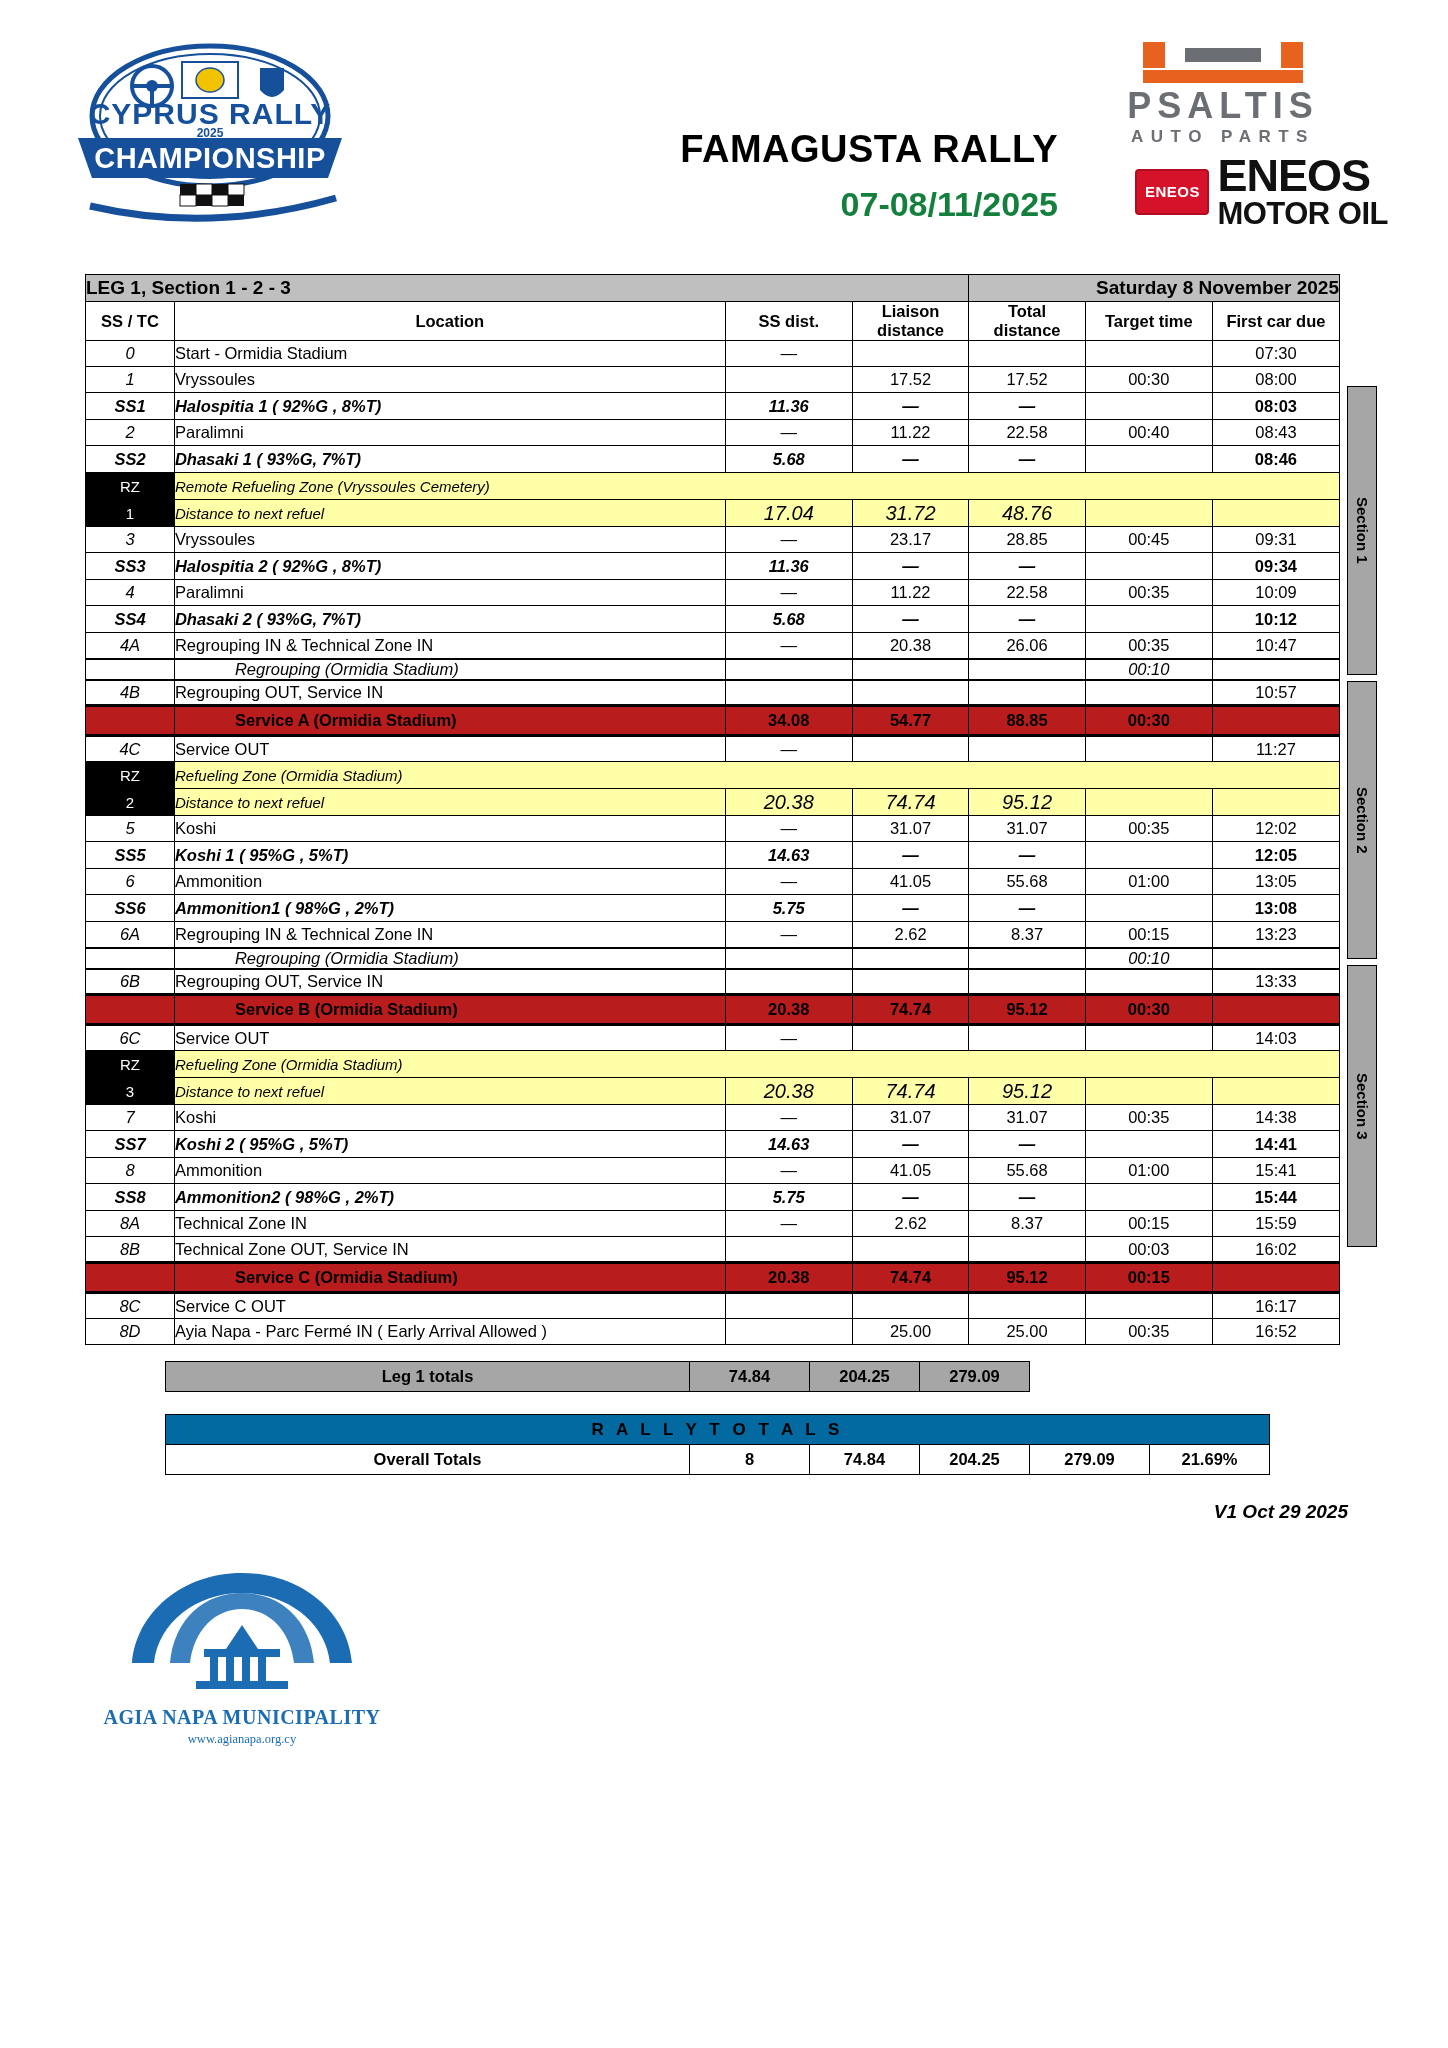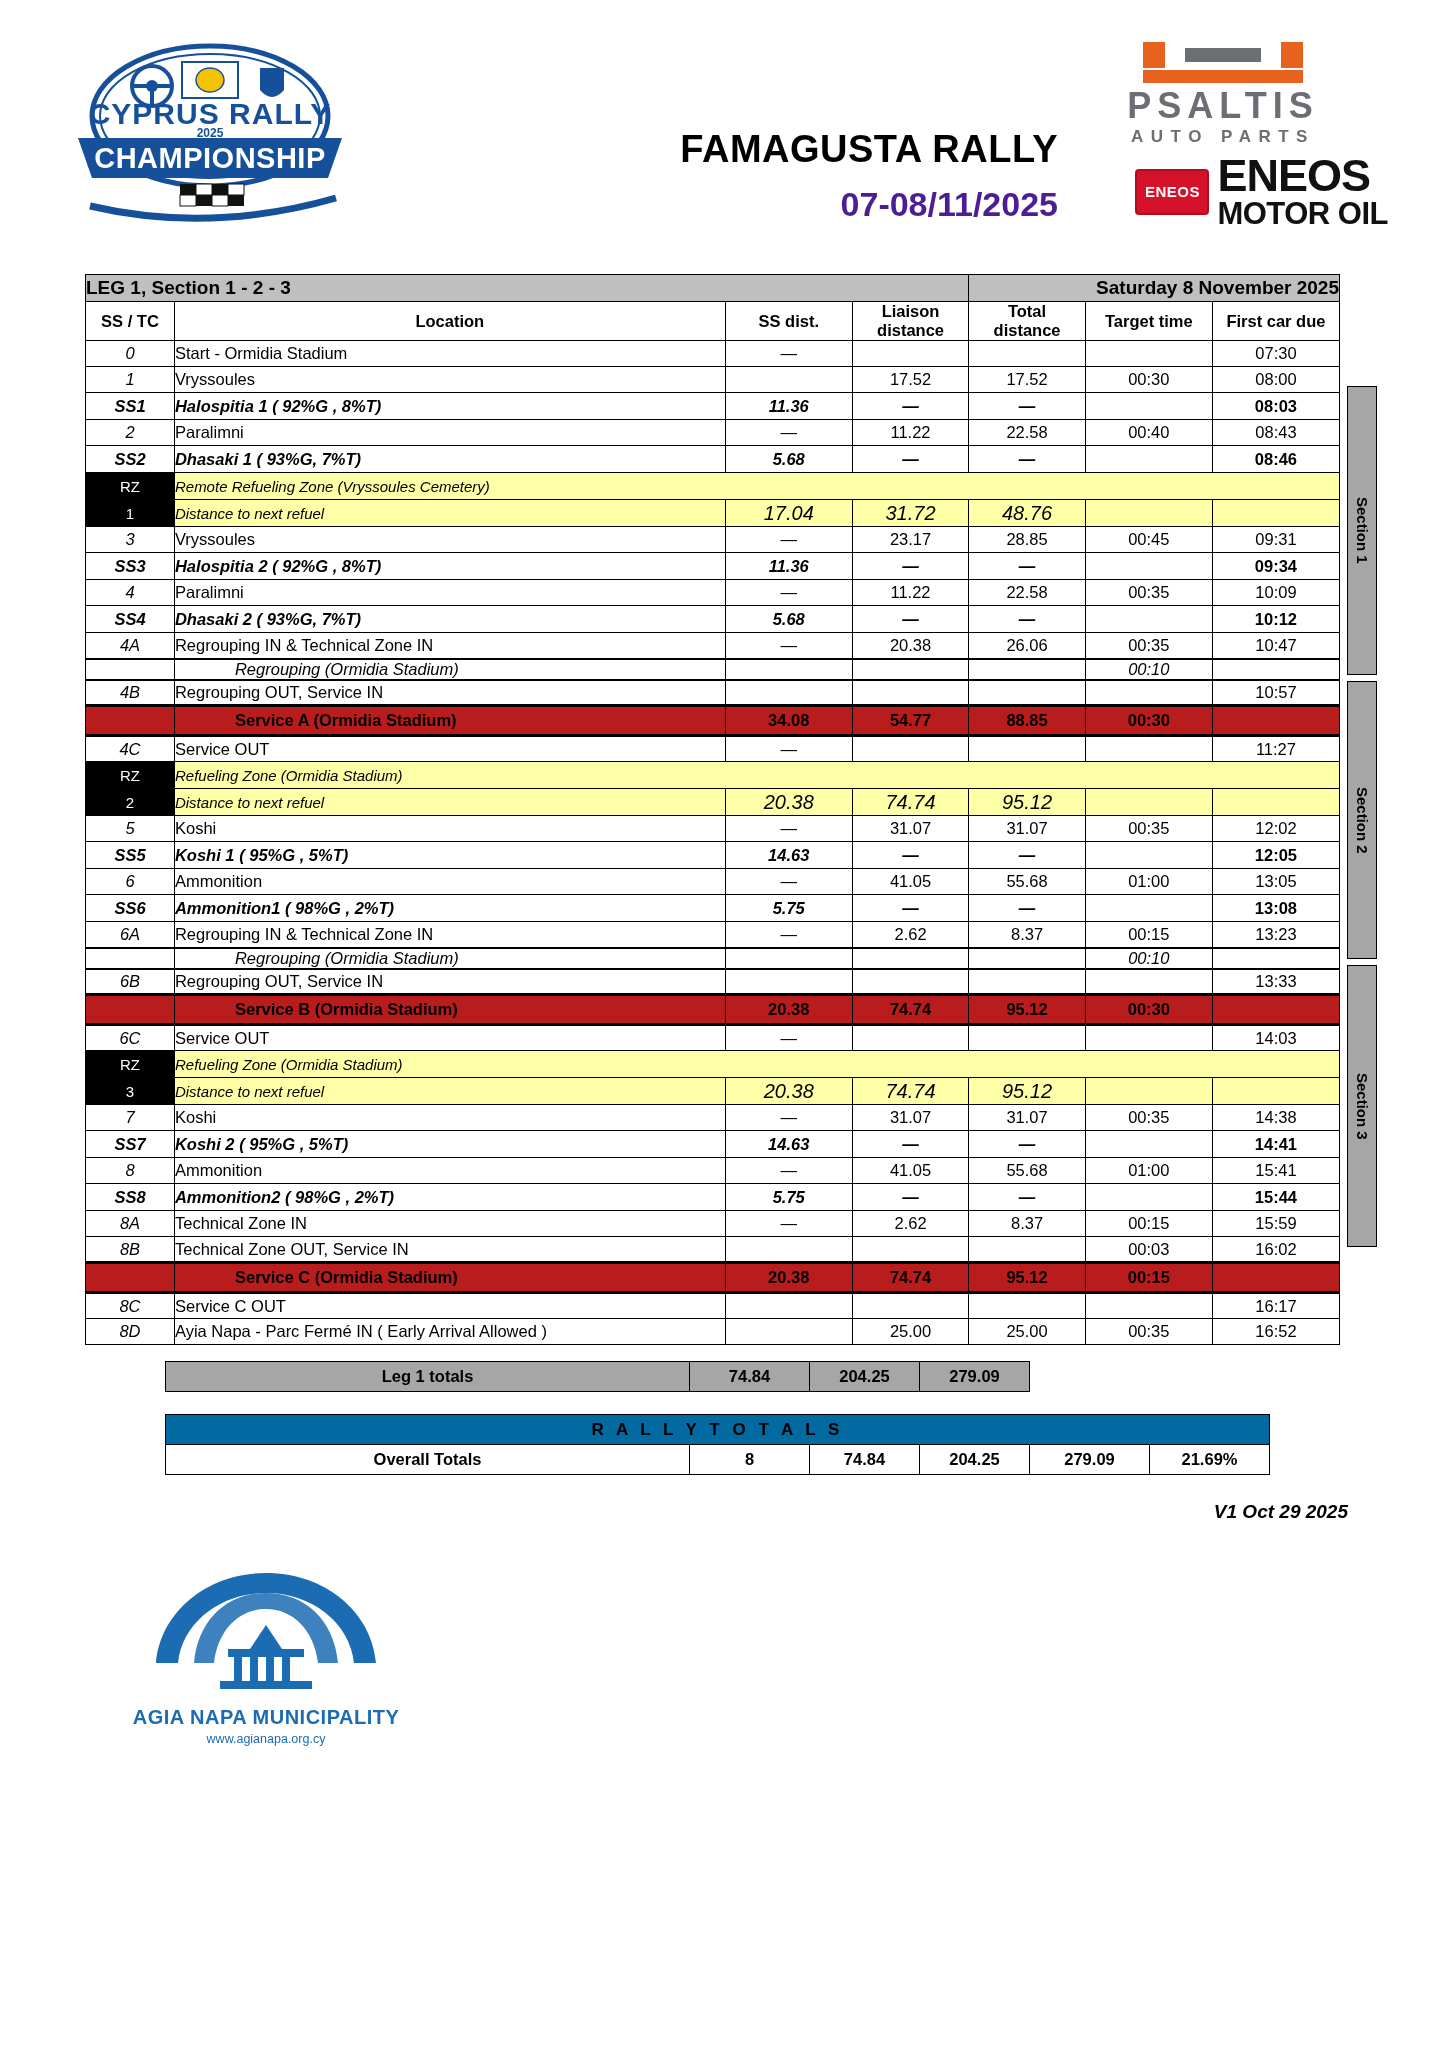--- a/index.html
+++ b/index.html
@@ -30,21 +30,21 @@
   .title-main {
     font-size: 38px;
     font-weight: bold;
     letter-spacing: 0.5px;
     color: #000;
   }
   .title-date {
     font-size: 34px;
     font-weight: bold;
     margin-top: 14px;
-    color: #4c1d95;
+    color: #15803d;
   }
   .logo-right { width: 330px; }
 
   
   .psaltis { text-align: center; }
   .psaltis-mark { display:block; margin: 0 auto; }
   .psaltis-text {
     font-size: 36px; font-weight: bold; letter-spacing: 6px;
     color: #6b6f73; line-height: 1; margin-top: 2px;
     font-family: "Liberation Sans", sans-serif;
@@ -191,21 +191,22 @@
     text-align: right;
     margin: 26px 100px 0 0;
     font-style: italic;
     font-weight: bold;
     font-size: 19px;
   }
 
   
   .footer {
     margin-top: 40px;
-    padding-left: 116px;
+    padding-left: 92px;
+    font-family: Liberation Serif, serif;
   }
   .agia-name {
     color: #1b6cb3; font-weight: bold; font-size: 20px; letter-spacing: 0.5px;
     text-align: center; width: 300px; margin-top: 4px;
   }
   .agia-url {
     color: #1b6cb3; font-size: 12.5px; text-align: center; width: 300px; margin-top: 3px;
   }
 </style>
 </head>

